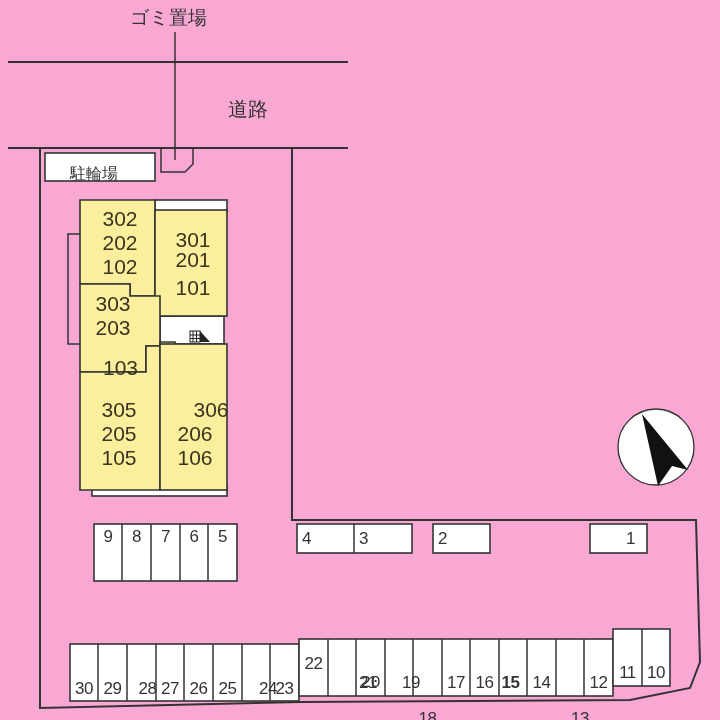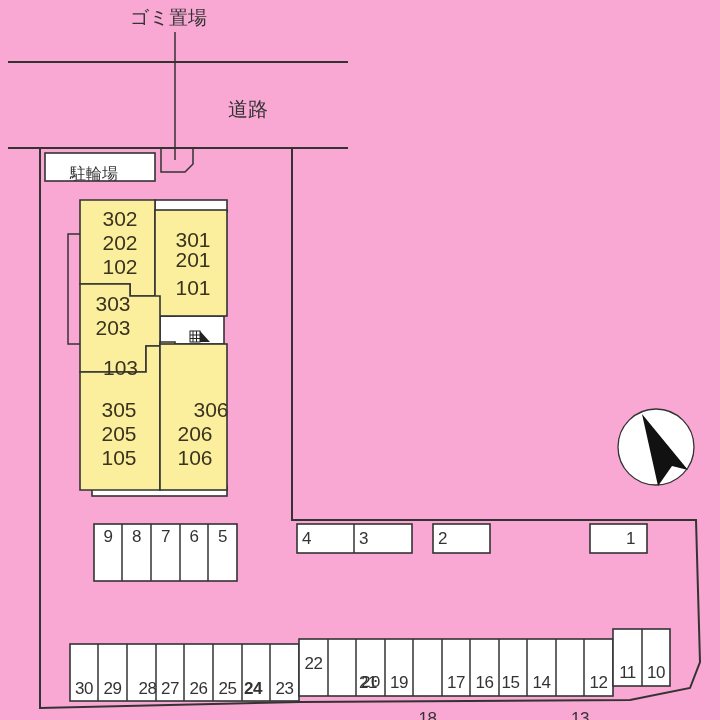--- a/index.html
+++ b/index.html
@@ -138,30 +138,30 @@
   <div class="num" style="left:359px;top:529px;text-align:left;">3</div>
   <div class="num" style="left:438px;top:529px;text-align:left;">2</div>
   <div class="num" style="left:626px;top:529px;text-align:left;">1</div>
 
   <div class="num" style="left:70px;top:679px;width:28px;">30</div>
   <div class="num" style="left:98px;top:679px;width:29px;">29</div>
   <div class="num" style="left:127px;top:679px;width:41px;">28</div>
   <div class="num" style="left:156px;top:679px;width:28px;">27</div>
   <div class="num" style="left:184px;top:679px;width:29px;">26</div>
   <div class="num" style="left:213px;top:679px;width:29px;">25</div>
-  <div class="num" style="left:229px;top:679px;width:48px;font-weight:bold;">24</div>
+  <div class="num" style="left:244px;top:679px;width:48px;">24</div>
   <div class="num" style="left:270px;top:679px;width:29px;">23</div>
 
   <div class="num" style="left:299px;top:654px;width:29px;">22</div>
   <div class="num" style="left:328px;top:673px;width:44px;padding-left:18px;">21</div>
   <div class="num" style="left:356px;top:673px;width:29px;font-family:Liberation Mono, monospace;">20</div>
-  <div class="num" style="left:385px;top:673px;width:28px;">19</div>
+  <div class="num" style="left:385px;top:673px;width:28px;padding-left:12px;">19</div>
   <div class="num" style="left:413px;top:673px;width:29px;margin-top:36px;">18</div>
   <div class="num" style="left:442px;top:673px;width:28px;">17</div>
   <div class="num" style="left:470px;top:673px;width:29px;">16</div>
-  <div class="num" style="left:499px;top:673px;width:23px;">15</div>
+  <div class="num" style="left:499px;top:673px;width:23px;font-weight:bold;">15</div>
   <div class="num" style="left:527px;top:673px;width:29px;">14</div>
   <div class="num" style="left:556px;top:673px;width:48px;margin-top:36px;">13</div>
   <div class="num" style="left:584px;top:673px;width:29px;">12</div>
 
   <div class="num" style="left:613px;top:663px;width:29px;">11</div>
   <div class="num" style="left:642px;top:663px;width:28px;">10</div>
 </div>
 
 </body></html>

